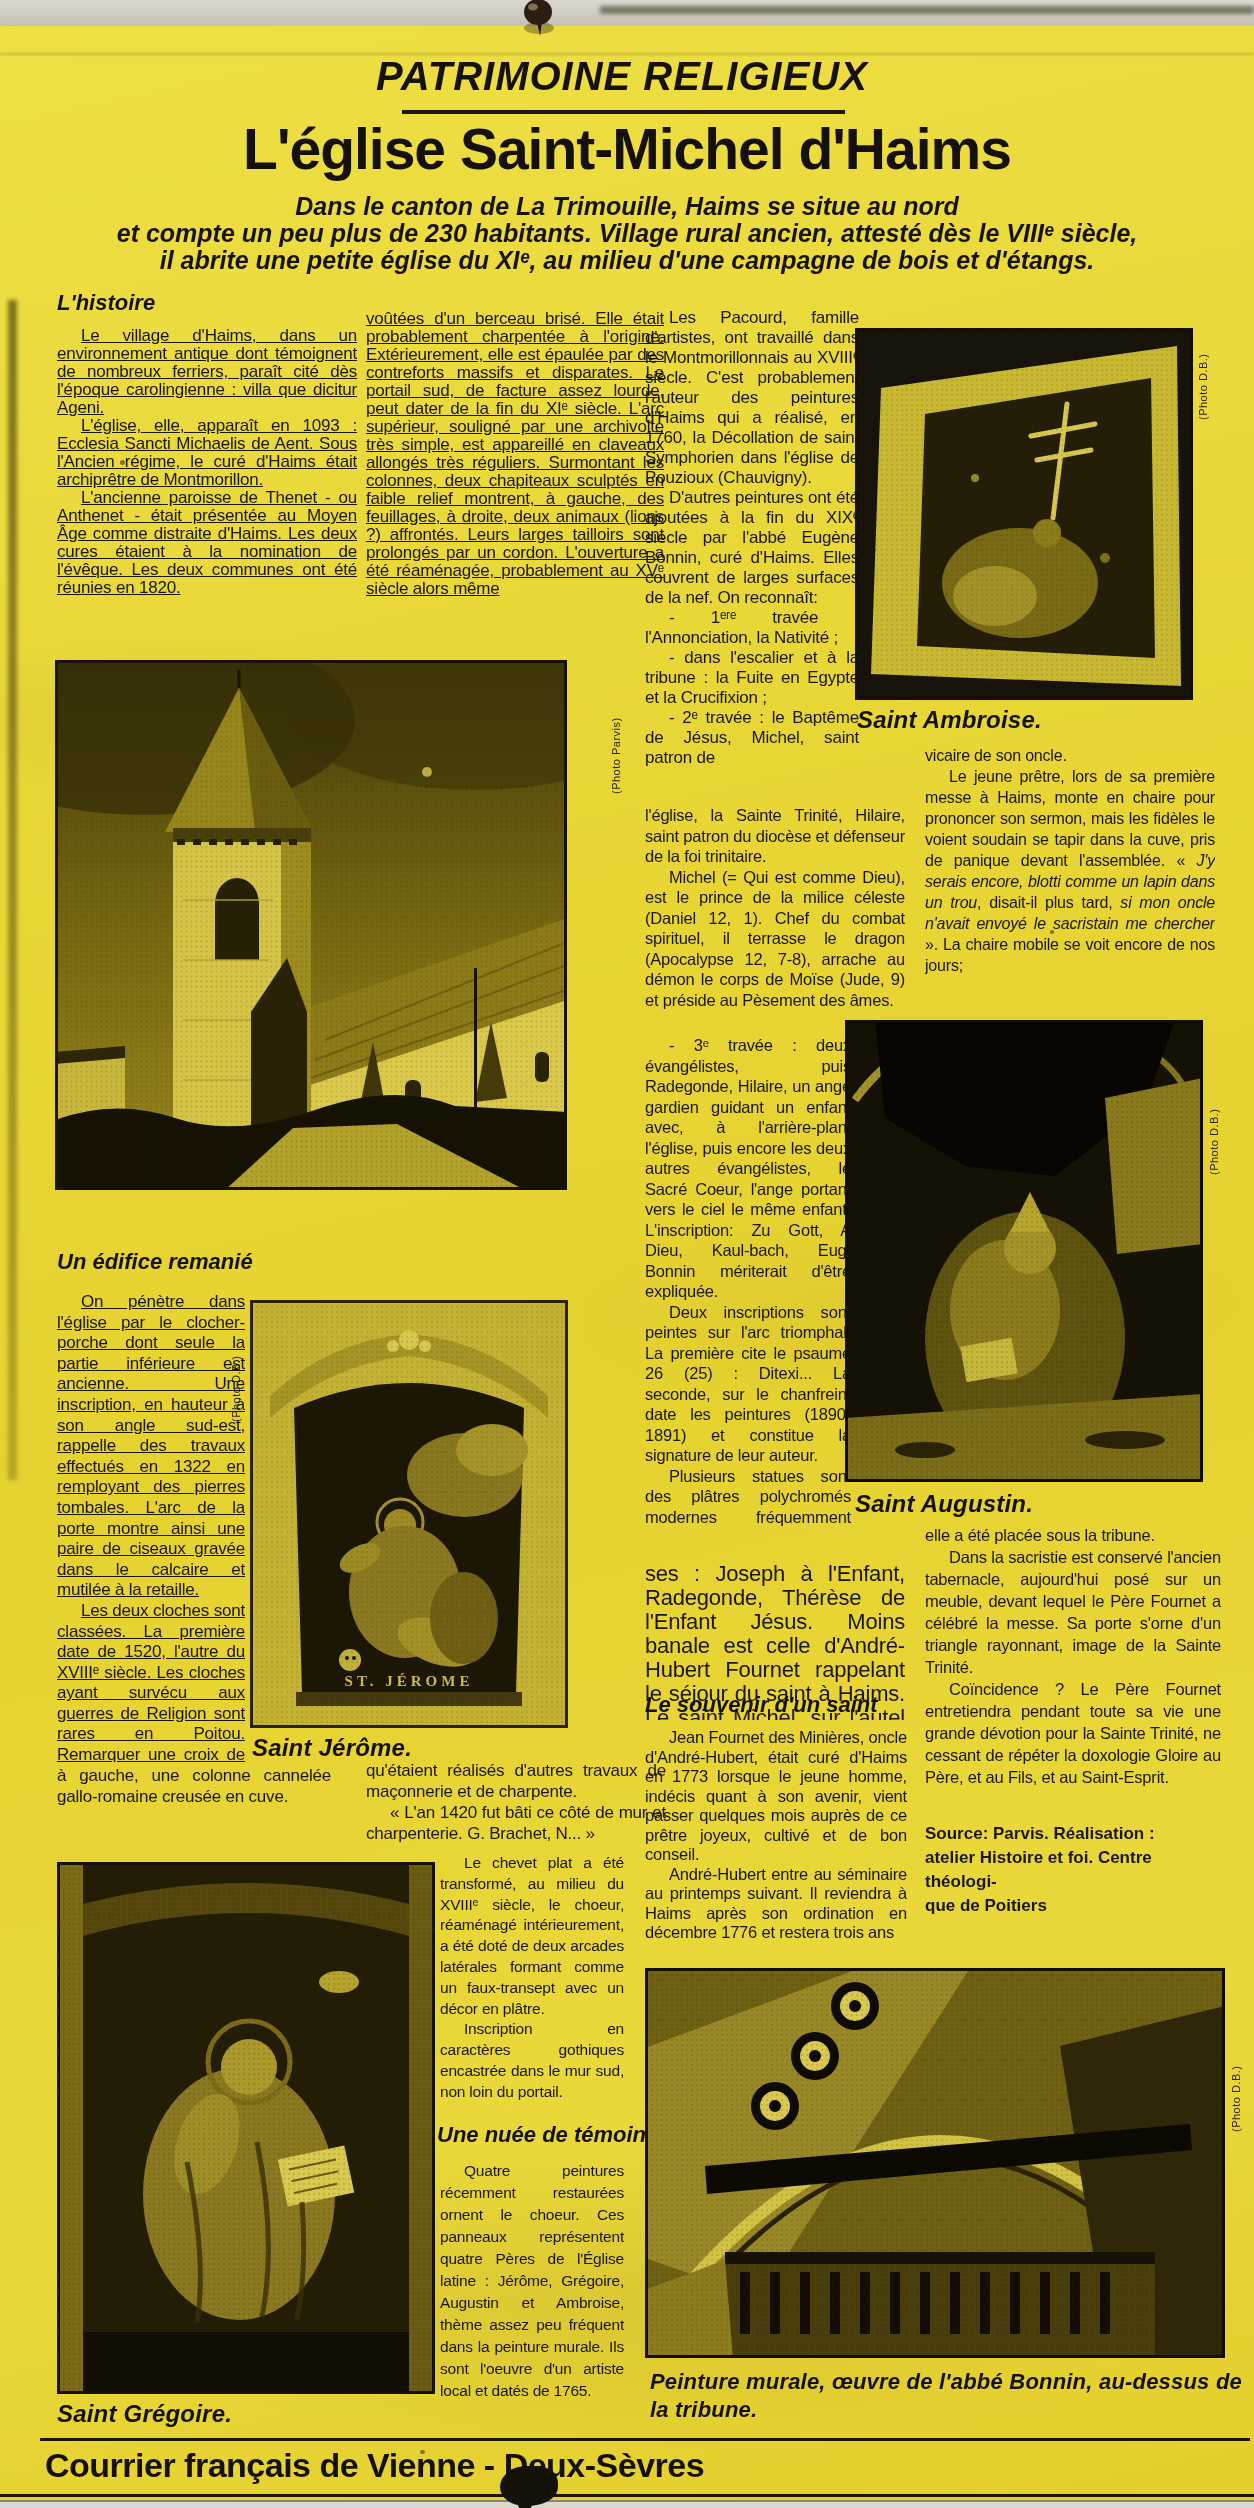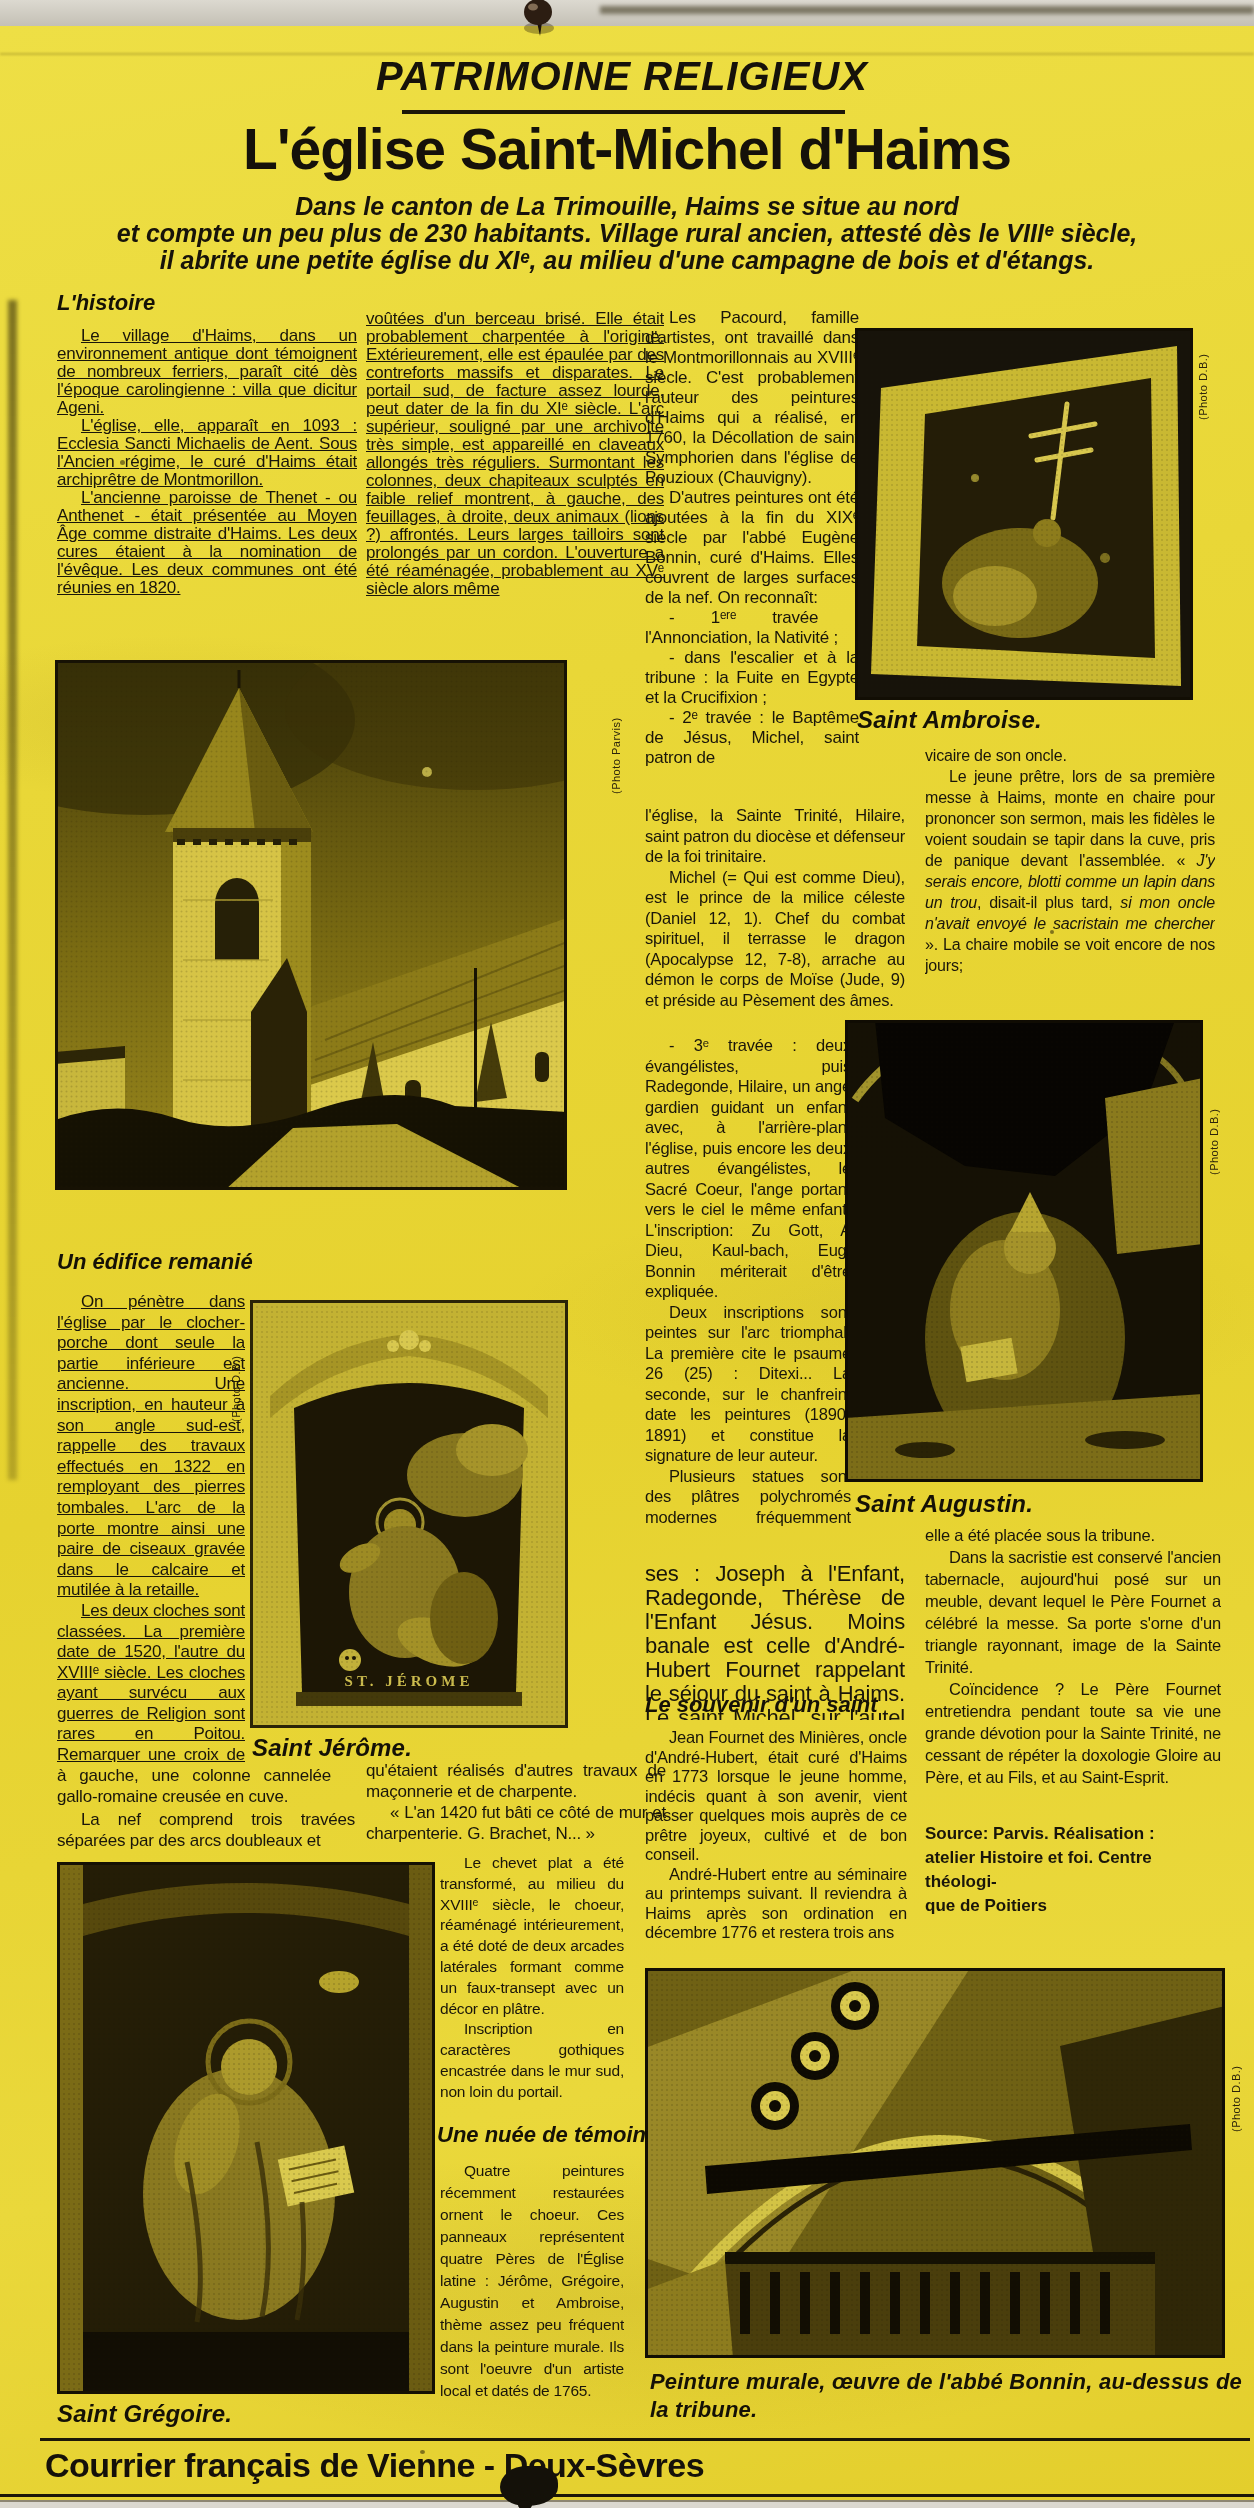--- a/index.html
+++ b/index.html
@@ -132,23 +132,20 @@
   <div class="abs credit" style="left:610px;top:664px;height:130px;">(Photo Parvis)</div>
 
   <div class="abs colh" style="left:57px;top:1249px;">Un édifice remanié</div>
   <div class="abs jt c1n z2 clip" style="left:57px;top:1292px;width:188px;height:470px;text-decoration:underline;">
     <div class="para pind">On pénètre dans l'église par le clocher-porche dont seule la partie inférieure est ancienne. Une inscription, en hauteur à son angle sud-est, rappelle des travaux effectués en 1322 en remployant des pierres tombales. L'arc de la porte montre ainsi une paire de ciseaux gravée dans le calcaire et mutilée à la retaille.</div>
     <div class="para pind">Les deux cloches sont classées. La première date de 1520, l'autre du XVIIIᵉ siècle. Les cloches ayant survécu aux guerres de Religion sont rares en Poitou. Remarquer une croix de consécration et,</div>
   </div>
   <div class="abs jt c1n z2 clip" style="left:57px;top:1766px;width:274px;height:43px;">
     <div class="para">à gauche, une colonne cannelée gallo-romaine creusée en cuve.</div>
   </div>
-  <div class="abs jt c1n z2 clip" style="left:57px;top:1810px;width:298px;height:43px;">
-    <div class="para pind">La nef comprend trois travées séparées par des arcs doubleaux et</div>
-  </div>
 
   <svg class="abs z3" style="left:250px;top:1300px;width:318px;height:428px;" viewBox="0 0 318 428">
     <defs>
       <pattern id="je-d" width="5" height="5" patternUnits="userSpaceOnUse">
         <circle cx="2" cy="2" r="1" fill="#201906" opacity=".3"></circle>
       </pattern>
     </defs>
     <rect width="318" height="428" fill="#c3b233"></rect>
     <path d="M20 96 Q80 40 159 34 Q238 40 298 96 L298 118 Q238 64 159 56 Q80 64 20 118 Z" fill="#a69525"></path>
     <circle cx="159" cy="40" r="10" fill="#d8c84f"></circle>

